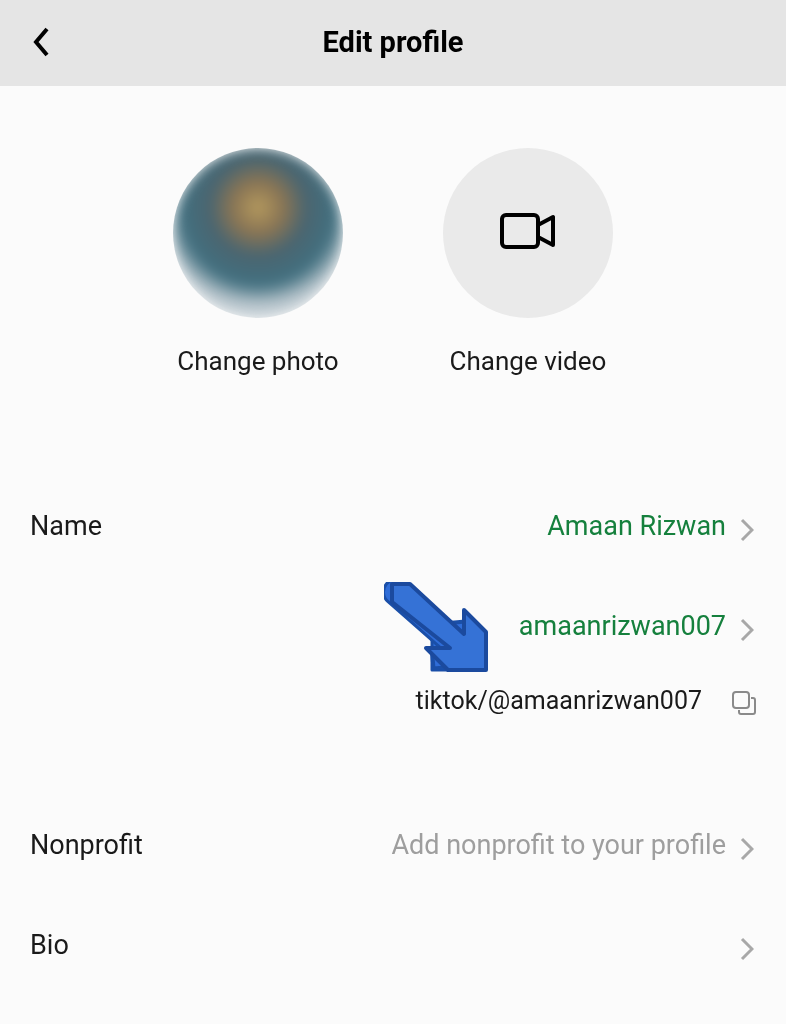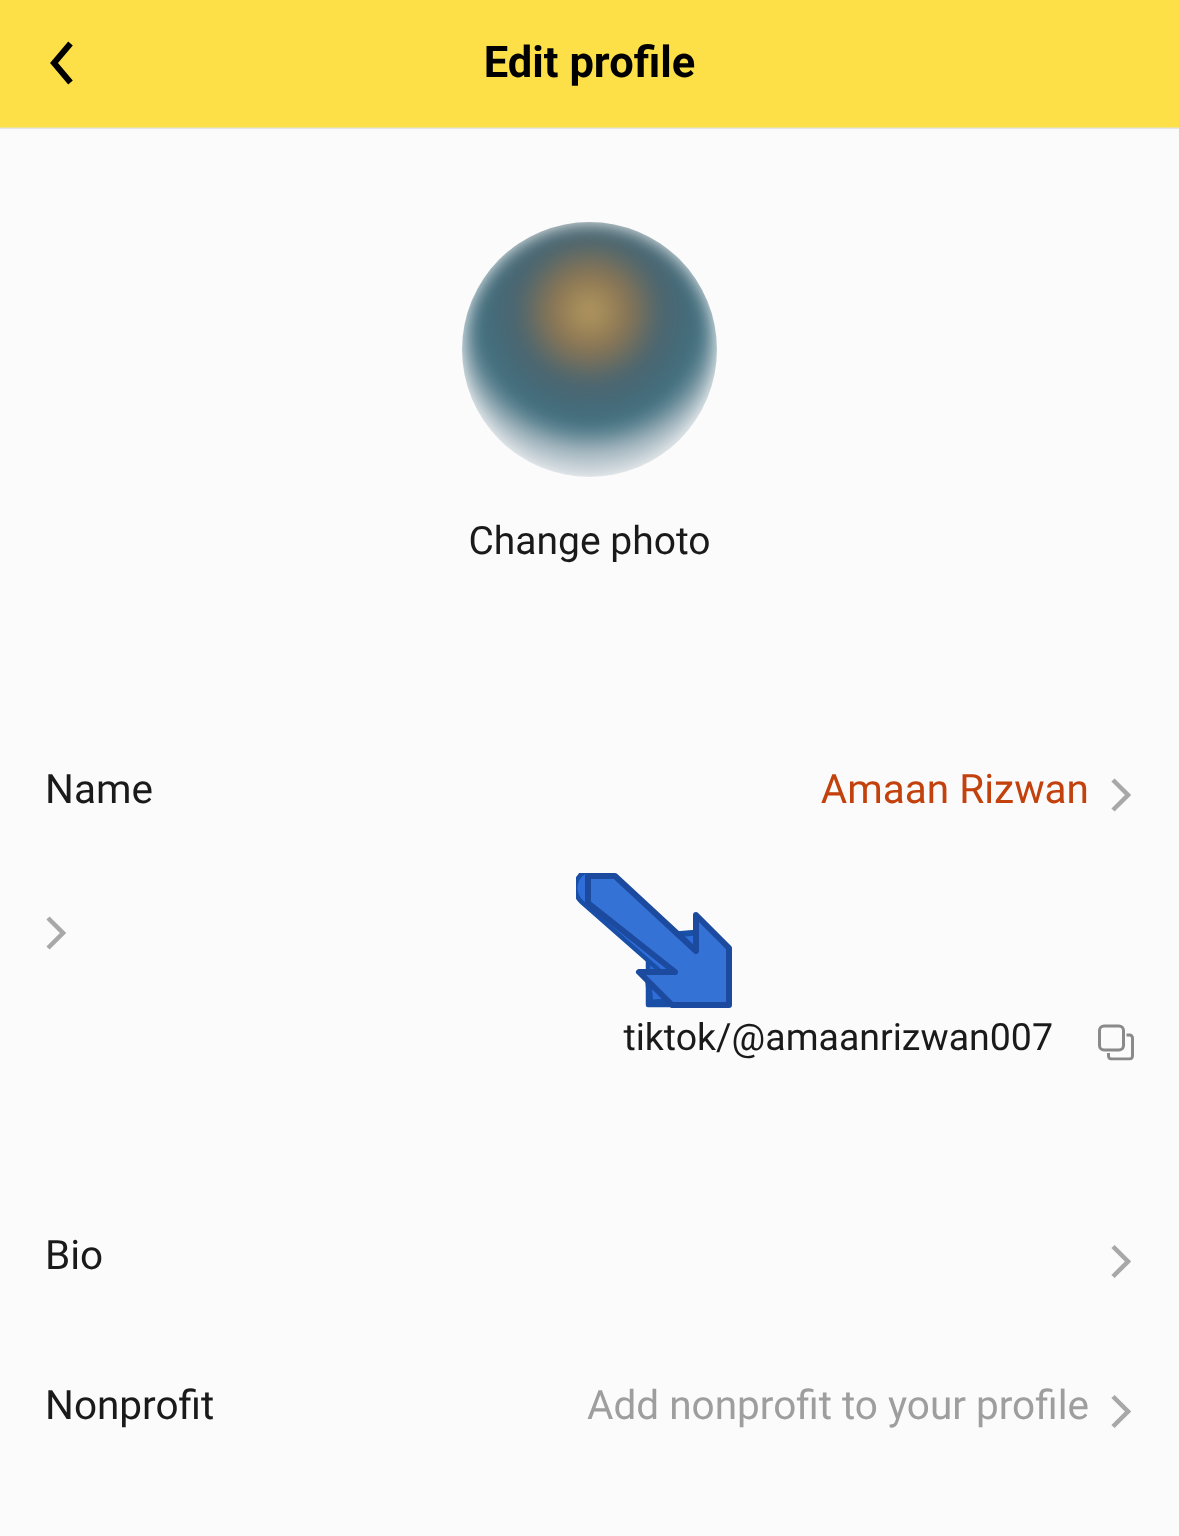--- a/index.html
+++ b/index.html
@@ -11,21 +11,21 @@
       font-family: -apple-system, BlinkMacSystemFont, "Segoe UI", Roboto, Helvetica, Arial, sans-serif;
       background: #fbfbfb;
       width: 786px;
       height: 1024px;
       overflow: hidden;
     }
     .header {
       display: flex;
       align-items: center;
       padding: 18px 20px 20px 20px;
-      background: #fde047;
+      background: #e5e5e5;
       border-bottom: 1px solid #e5e5e5;
       position: relative;
       height: 86px;
     }
     .back-icon {
       width: 28px;
       height: 28px;
       margin-left: 8px;
       display: flex;
       align-items: center;
@@ -100,21 +100,21 @@
       padding: 34px 0;
       position: relative;
     }
     .row-label {
       font-size: 27px;
       color: #1a1a1a;
       flex: 0 0 auto;
     }
     .row-value {
       font-size: 27px;
-      color: #c2410c;
+      color: #15803d;
       margin-left: auto;
       margin-right: 14px;
     }
     .row-value.placeholder {
       color: #9e9e9e;
     }
     .row-value.url {
       font-size: 25px;
       color: #1a1a1a;
       margin-left: 40px;
@@ -175,67 +175,79 @@
   <div class="header-title">Edit profile</div>
 </div>
 
 <div class="avatar-section">
   <div class="avatar-item">
     <div class="photo-circle-wrapper">
       <div class="avatar-circle photo-circle"></div>
     </div>
     <div class="avatar-label">Change photo</div>
   </div>
+  <div class="avatar-item">
+    <div class="avatar-circle video-circle">
+      <span class="video-icon">
+        <svg viewBox="0 0 58 44">
+          <rect x="3" y="6" width="36" height="32" rx="4" stroke="#000" stroke-width="4" fill="none"></rect>
+          <path d="M 39 16 L 54 8 L 54 36 L 39 28 Z" stroke="#000" stroke-width="4" fill="none" stroke-linejoin="round"></path>
+        </svg>
+      </span>
+    </div>
+    <div class="avatar-label">Change video</div>
+  </div>
 </div>
 
 <div class="profile-list">
 
   <div class="profile-row">
     <div class="row-label">Name</div>
     <div class="row-value">Amaan Rizwan</div>
     <div class="chevron">
       <svg viewBox="0 0 14 24">
           <polyline points="2,2 12,12 2,22"></polyline>
         </svg>
     </div>
   </div>
 
   <div class="profile-row">
+    <div class="row-value">amaanrizwan007</div>
     <div class="chevron">
       <svg viewBox="0 0 14 24">
           <polyline points="2,2 12,12 2,22"></polyline>
         </svg>
     </div>
   </div>
 
   <div class="profile-row url-row">
     <div class="row-value url">tiktok/@amaanrizwan007</div>
     <div class="copy-icon">
       <svg viewBox="0 0 26 26">
         <rect x="3" y="3" width="16" height="16" rx="3"></rect>
         <path d="M 9 21 L 9 23 A 2 2 0 0 0 11 25 L 23 25 A 2 2 0 0 0 25 23 L 25 11 A 2 2 0 0 0 23 9 L 21 9"></path>
       </svg>
     </div>
   </div>
 
   <div class="spacer-row"></div>
 
   <div class="profile-row">
+    <div class="row-label">Nonprofit</div>
+    <div class="row-value placeholder">Add nonprofit to your profile</div>
+    <div class="chevron">
+      <svg viewBox="0 0 14 24">
+          <polyline points="2,2 12,12 2,22"></polyline>
+        </svg>
+    </div>
+  </div>
+
+  <div class="profile-row">
     <div class="row-label">Bio</div>
     <div class="row-value"></div>
-    <div class="chevron">
-      <svg viewBox="0 0 14 24">
-          <polyline points="2,2 12,12 2,22"></polyline>
-        </svg>
-    </div>
-  </div>
-
-  <div class="profile-row">
-    <div class="row-label">Nonprofit</div>
-    <div class="row-value placeholder">Add nonprofit to your profile</div>
     <div class="chevron">
       <svg viewBox="0 0 14 24">
           <polyline points="2,2 12,12 2,22"></polyline>
         </svg>
     </div>
   </div>
 
 </div>
 
 <div class="arrow-annotation">

